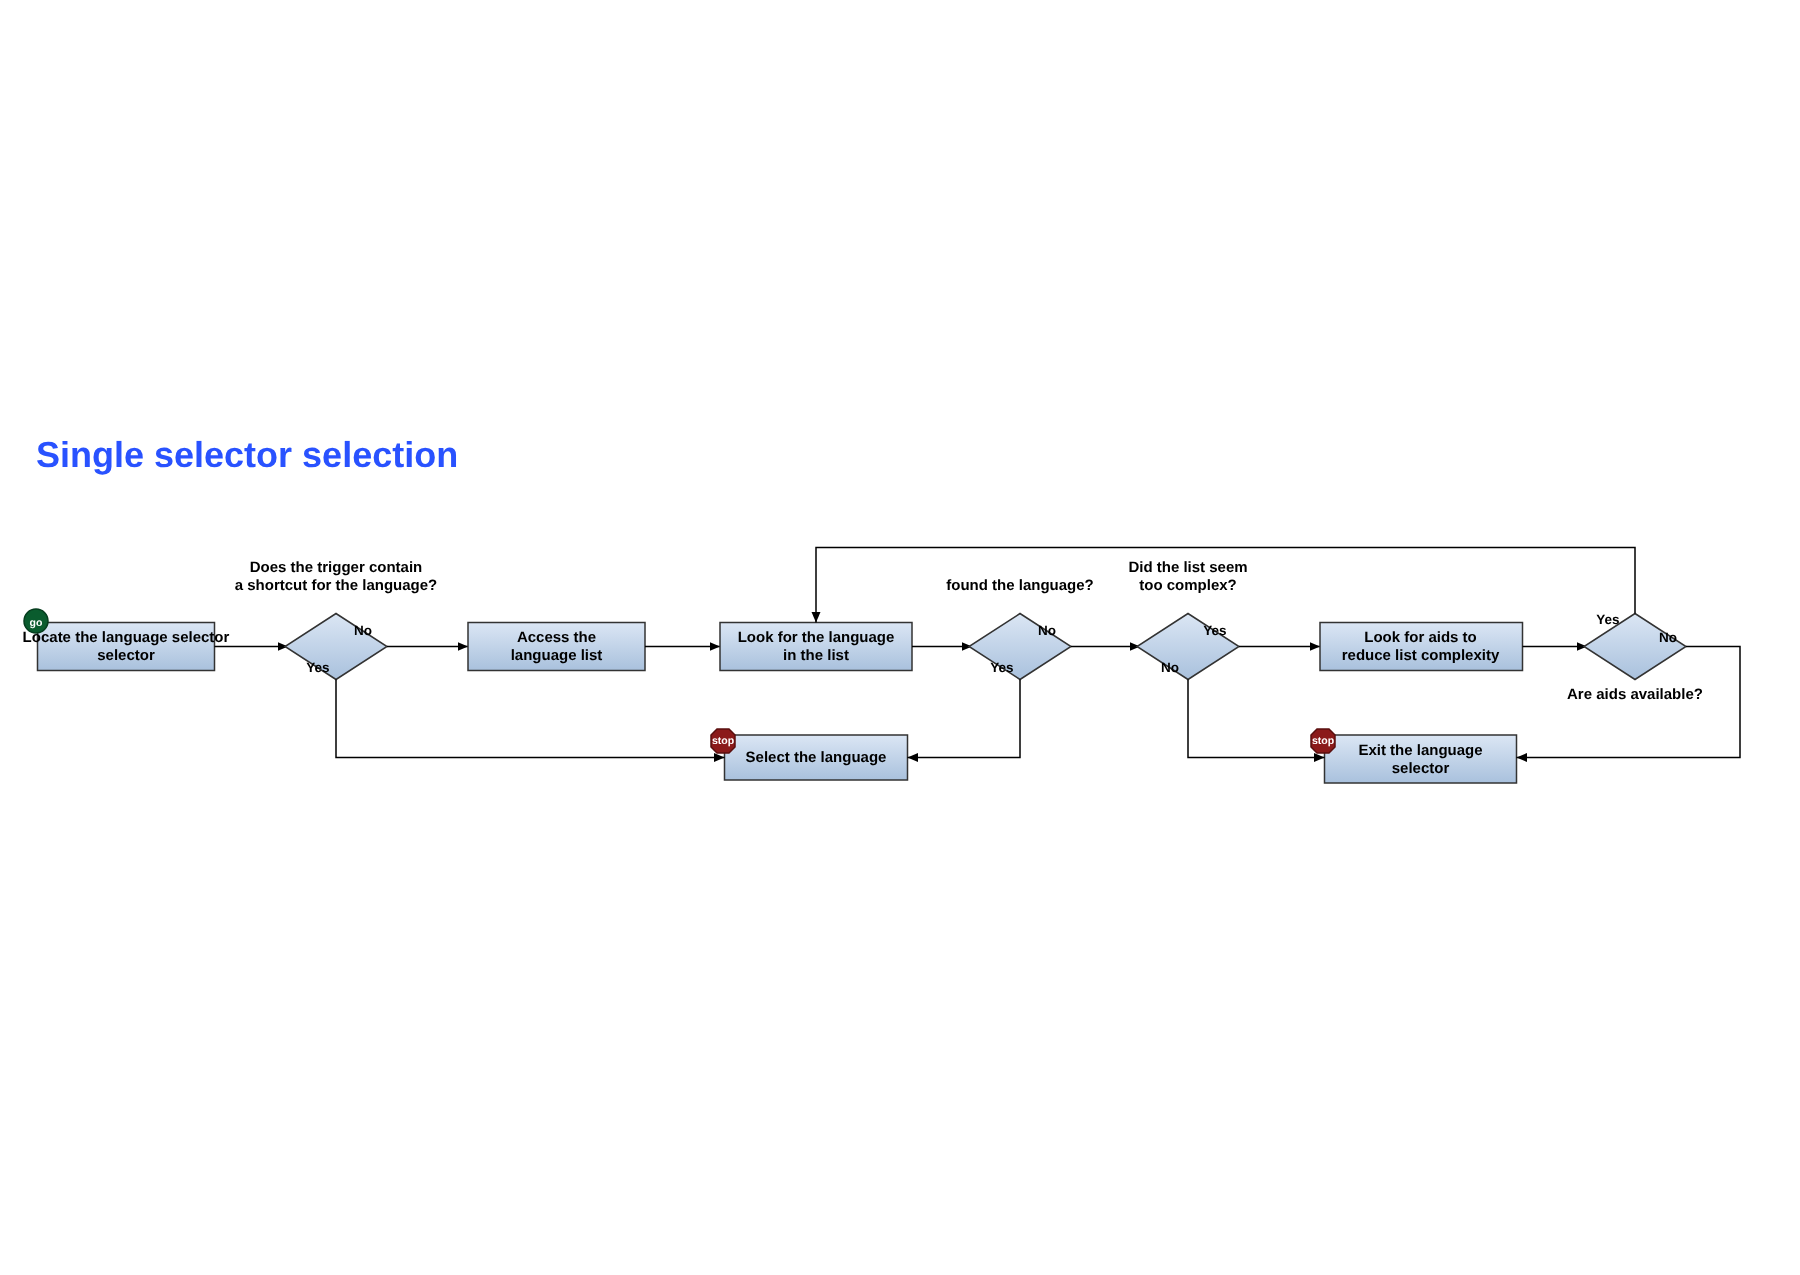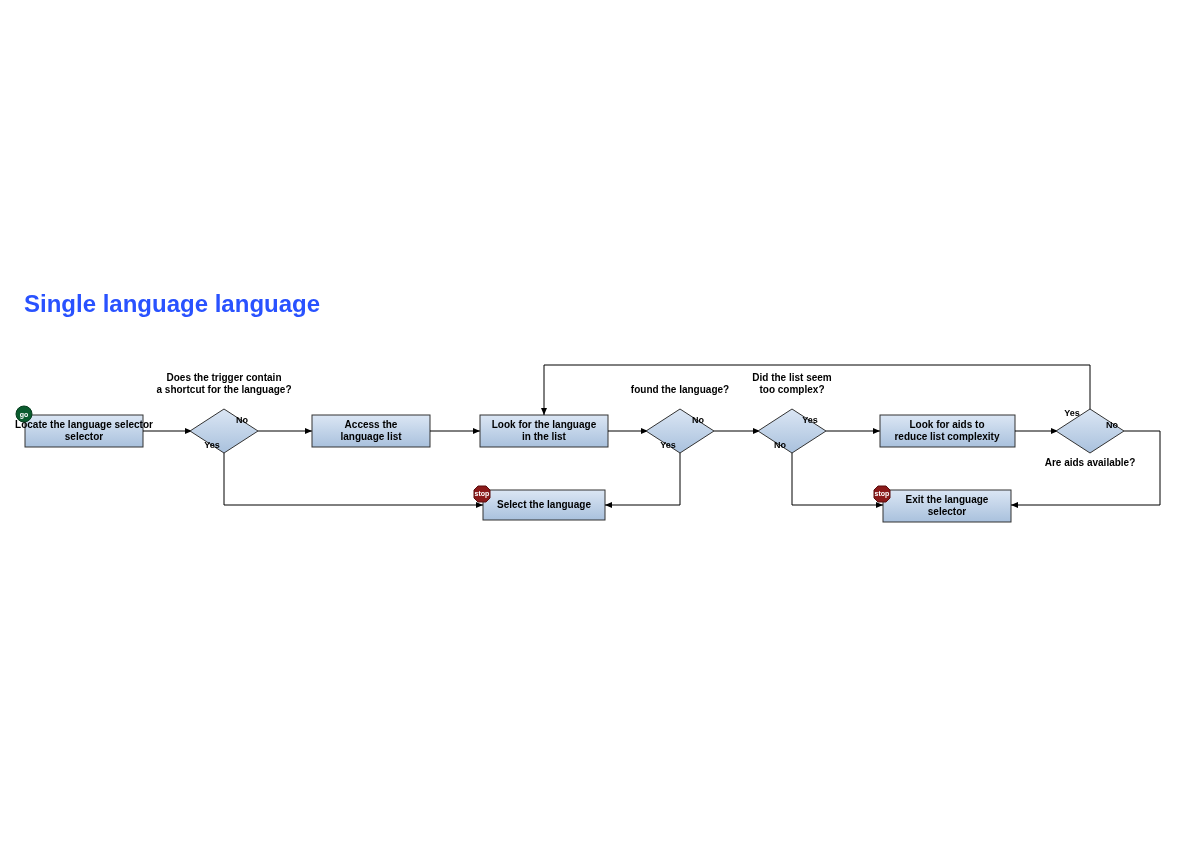--- a/index.html
+++ b/index.html
@@ -72,21 +72,21 @@
   .badge-text {
     font-size: 7px;
     fill: #fff;
     font-weight: bold;
     font-family: Verdana, Arial, sans-serif;
   }
 </style>
 </head>
 <body>
 
-<div class="title">Single language language</div>
+<div class="title">Single selector selection</div>
 
 <svg width="1200" height="850">
   <defs>
     <linearGradient id="gradBlue" x1="0%" y1="0%" x2="0%" y2="100%">
       <stop offset="0%" stop-color="#dbe6f4"></stop>
       <stop offset="100%" stop-color="#a9c1dd"></stop>
     </linearGradient>
     <marker id="arrowhead" markerWidth="8" markerHeight="8" refX="7" refY="3" orient="auto">
       <path d="M0,0 L7,3 L0,6 Z" fill="#000"></path>
     </marker>

